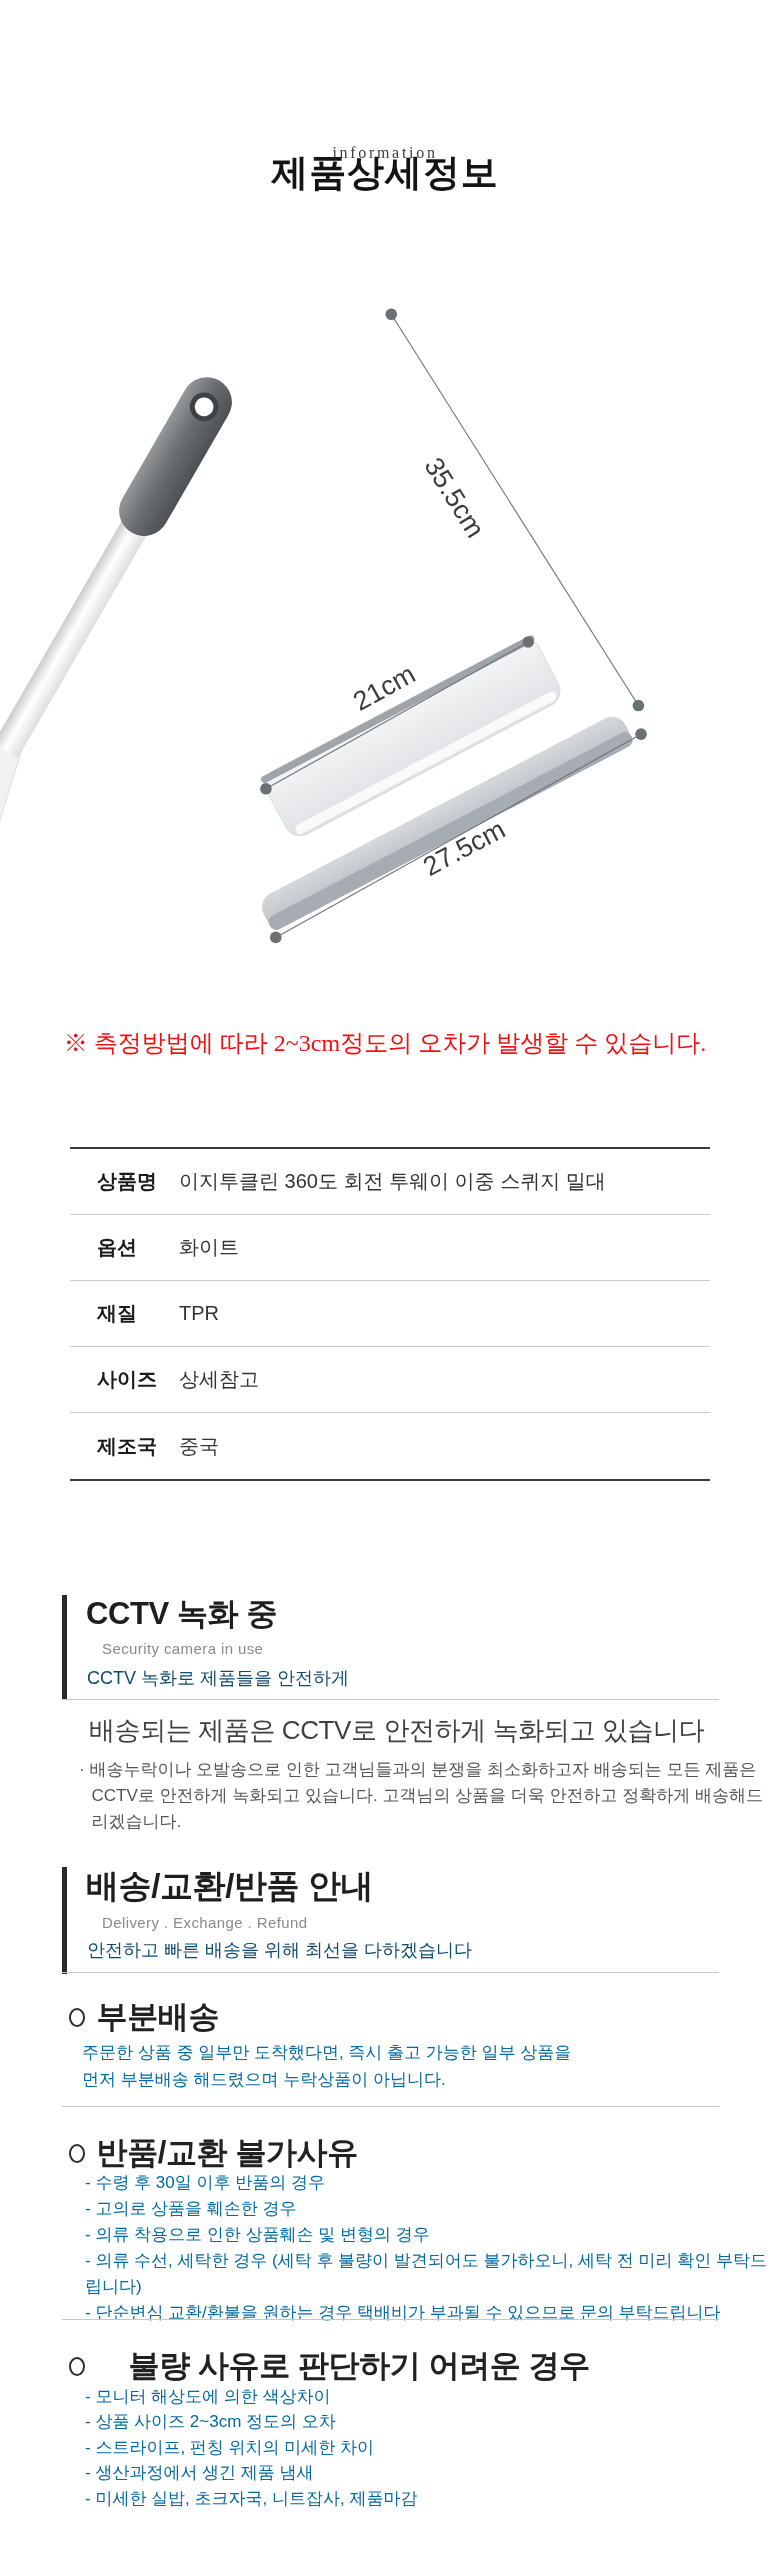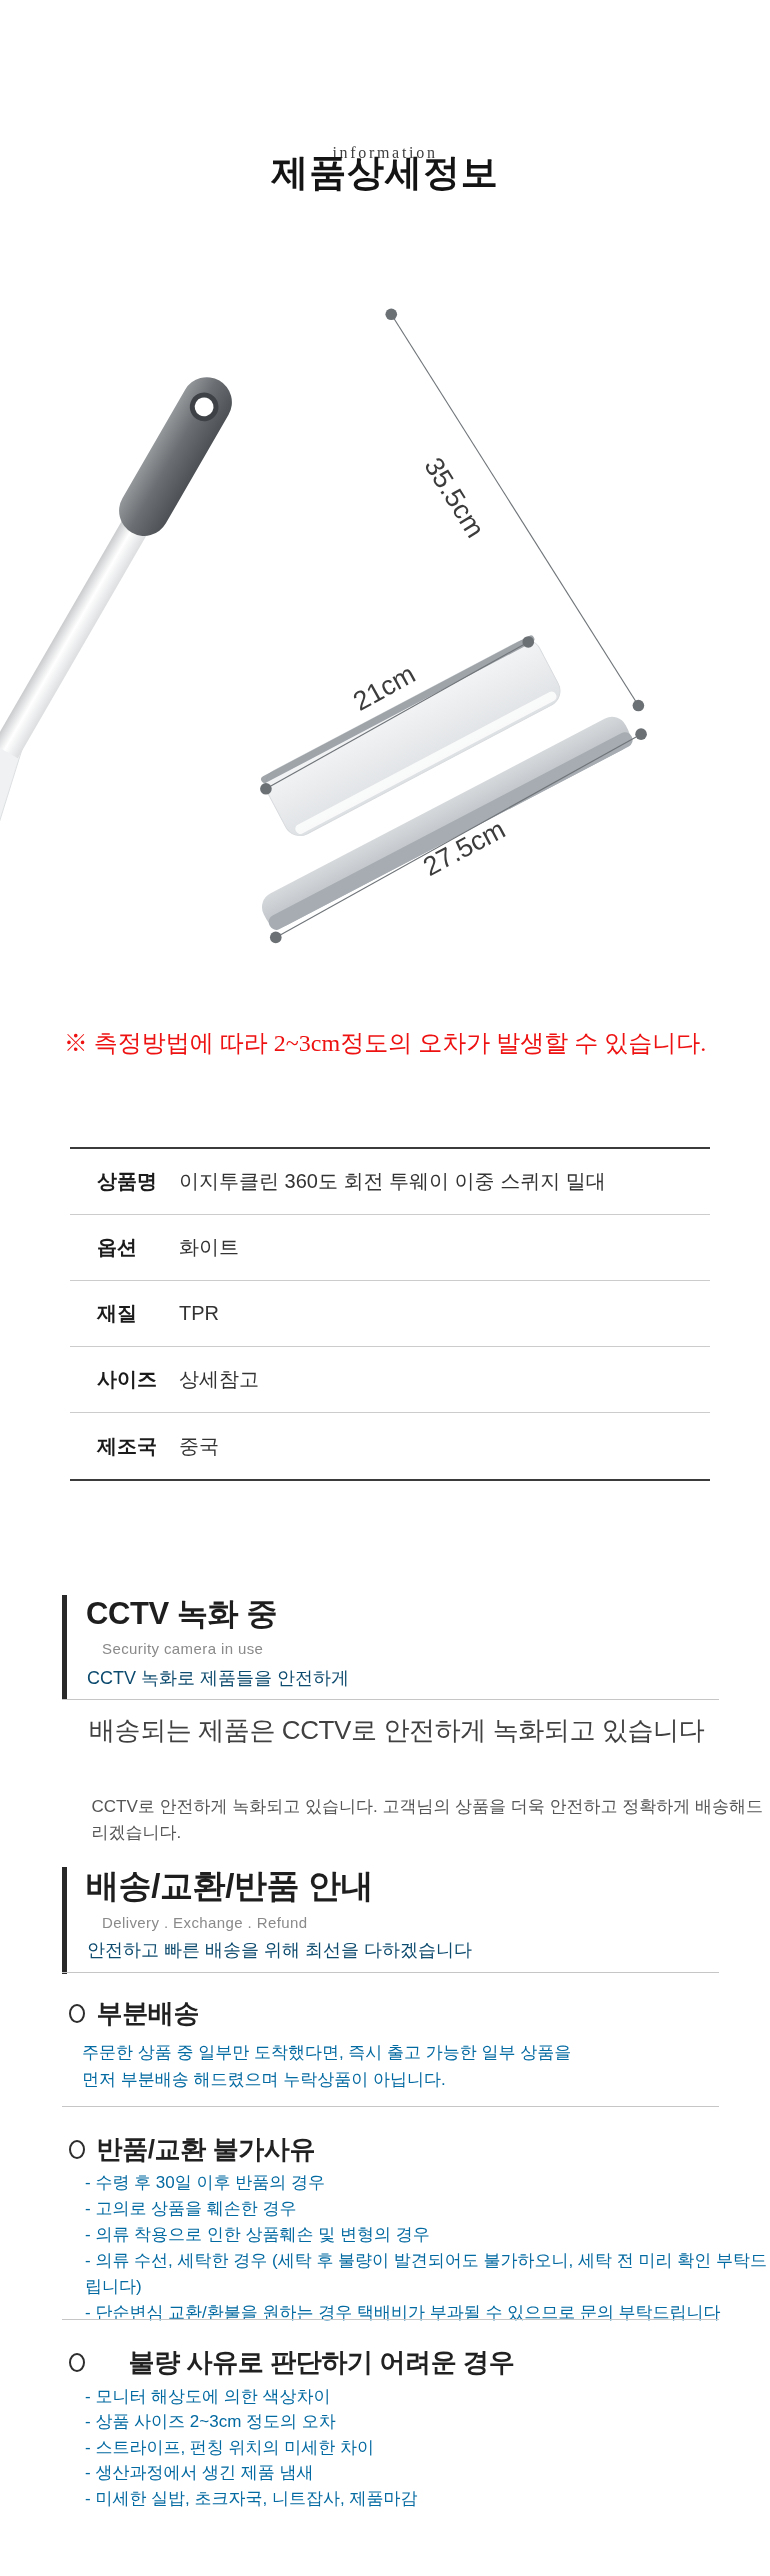--- a/index.html
+++ b/index.html
@@ -49,27 +49,27 @@
   .sec-lead  { position:absolute; left:87px; font-size:18px; color:#0c4a6e; }
   .divider   { position:absolute; left:62px; width:657px; border-top:0.9px solid #c6c6c6; }
   .cctv-headline {
     position:absolute; left:89px; top:1713px;
     font-size:26px; font-weight:normal; color:#404040; letter-spacing:-0.4px;
   }
   .cctv-body {
     position:absolute; left:79px; top:1757px;
     font-size:17px; color:#555; line-height:26px;
   }
-  .cctv-body .line2 { padding-left:12.5px;margin-top:37px; }
+  .cctv-body .line2 { padding-left:12.5px; }
   .subsec { position:absolute; left:69px; display:flex; align-items:center; }
   .ring {
     width:16px; height:19px; border:2.7px solid #2d2d2d; border-radius:50%;
     margin-right:11.6px; flex:0 0 auto;
   }
-  .subsec-heading { font-size:26px; font-weight:bold; color:#212121; letter-spacing:-0.4px; }
+  .subsec-heading { font-size:31px; font-weight:bold; color:#212121; letter-spacing:-0.4px; }
   .body-lines { position:absolute; font-size:17px; color:#0369a1; }
   #partial-body  { left:82px;  top:2039px; line-height:27px; }
   #noreturn-list { left:85px;  top:2170px; line-height:26px; }
   #defect-list   { left:85px;  top:2384px; line-height:25.4px; }
 </style>
 </head>
 <body>
 
 <div class="page">
 
@@ -166,20 +166,21 @@
   </div>
 
   <div class="section-bar" style="top:1595px; height:105px;"></div>
   <div class="sec-title" style="top:1593px; font-size:31px;">CCTV 녹화 중</div>
   <div class="sec-sub" style="top:1640px;">Security camera in use</div>
   <div class="sec-lead" style="top:1666px;">CCTV 녹화로 제품들을 안전하게</div>
   <div class="divider" style="top:1699px;"></div>
 
   <div class="cctv-headline">배송되는 제품은 CCTV로 안전하게 녹화되고 있습니다</div>
   <div class="cctv-body">
+    <div class="line1">· 배송누락이나 오발송으로 인한 고객님들과의 분쟁을 최소화하고자 배송되는 모든 제품은</div>
     <div class="line2">CCTV로 안전하게 녹화되고 있습니다. 고객님의 상품을 더욱 안전하고 정확하게 배송해드리겠습니다.</div>
   </div>
 
   <div class="section-bar" style="top:1867px; height:107px;"></div>
   <div class="sec-title" style="top:1864px; font-size:33px;">배송/교환/반품 안내</div>
   <div class="sec-sub" style="top:1914px;">Delivery . Exchange . Refund</div>
   <div class="sec-lead" style="top:1938px;">안전하고 빠른 배송을 위해 최선을 다하겠습니다</div>
   <div class="divider" style="top:1972px;"></div>
 
   <div class="subsec" style="top:1996px;">

